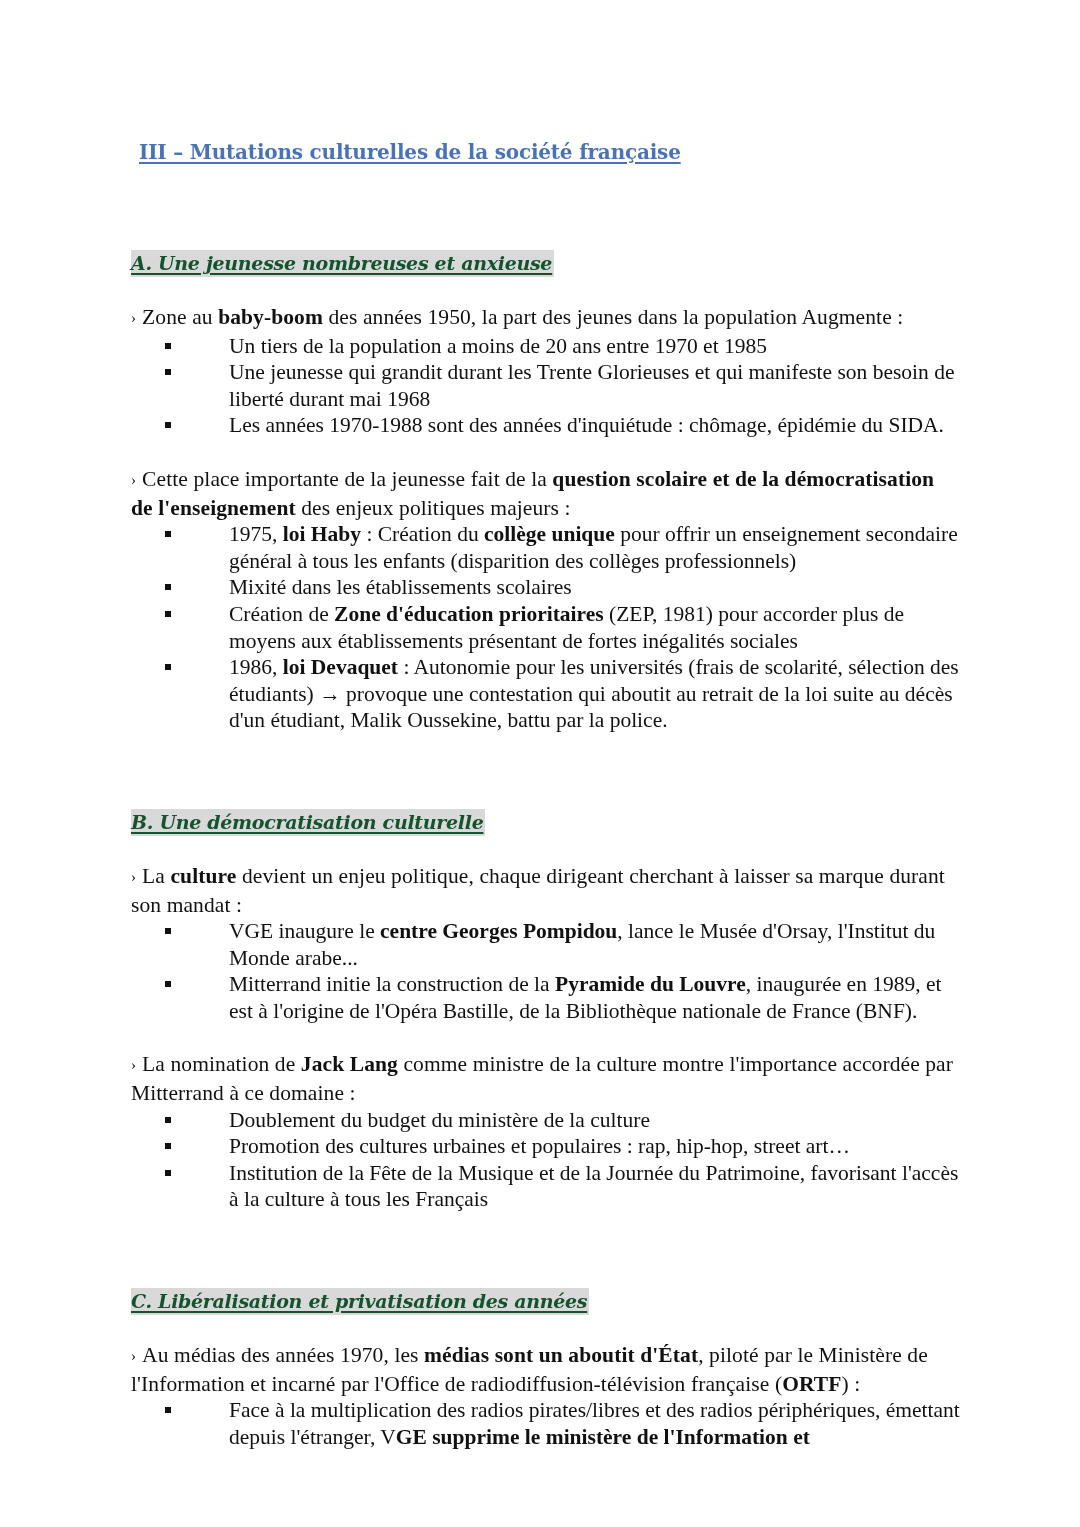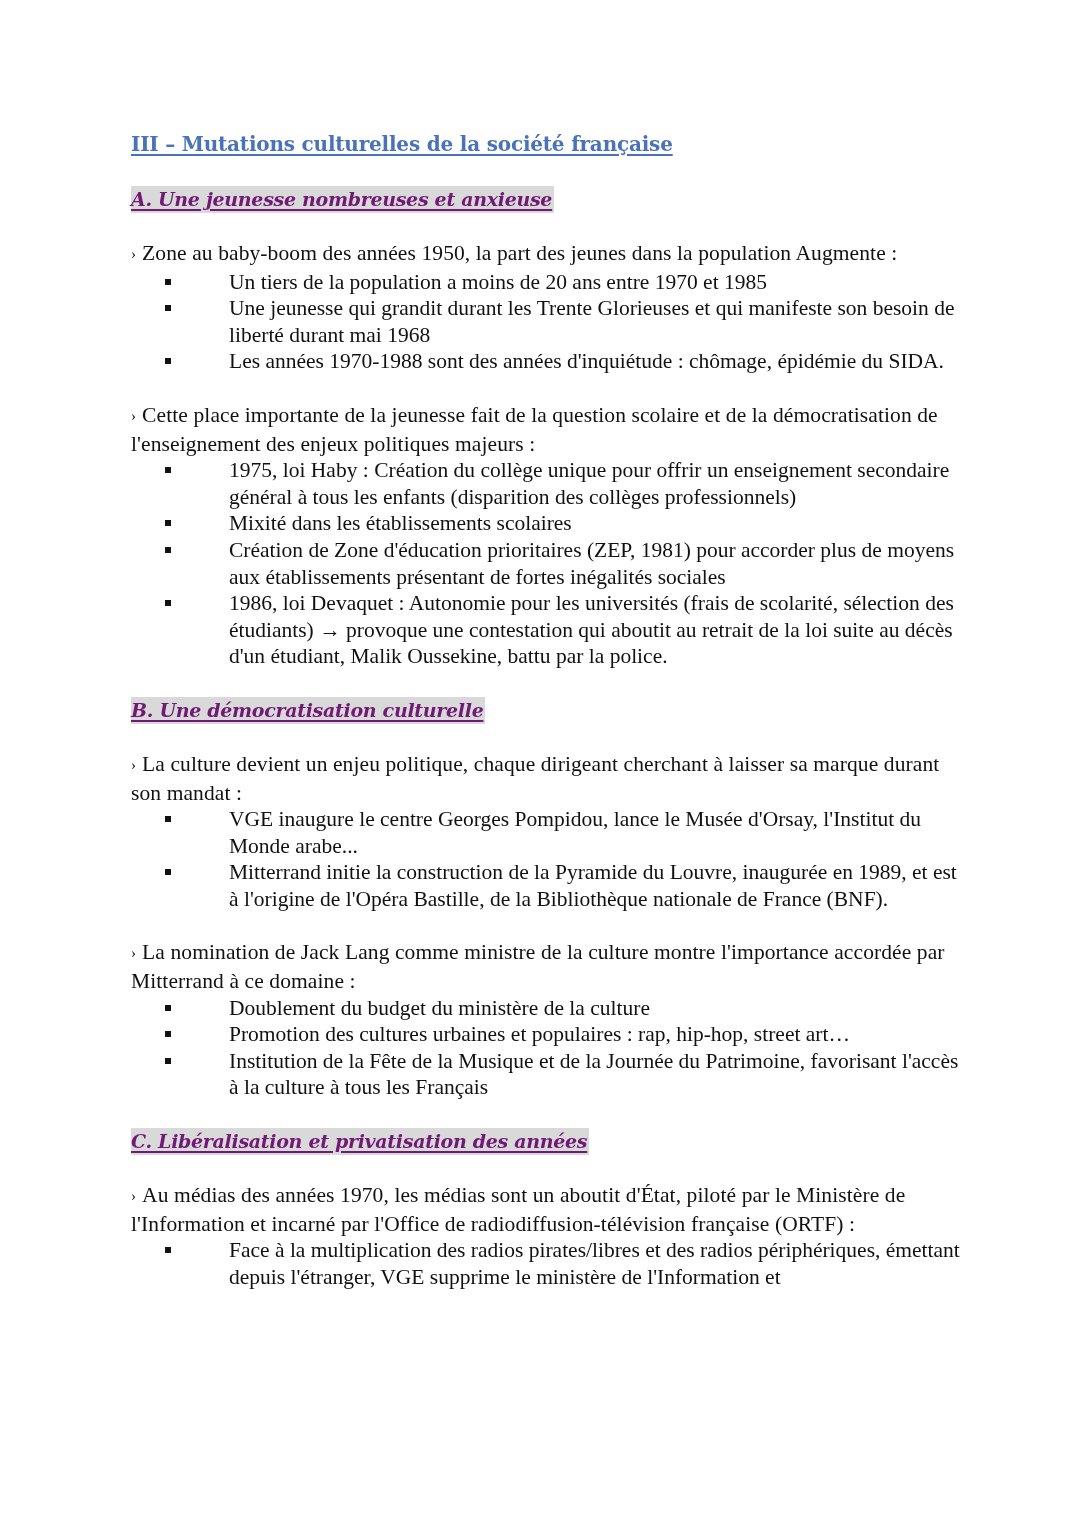--- a/index.html
+++ b/index.html
@@ -8,37 +8,37 @@
     font-family: "DejaVu Serif", "Liberation Serif", serif;
     color: #111111;
   }
   .page {
     position: absolute; left: 131px; top: 128px; width: 830px;
   }
   .title {
     font-family: "DejaVu Serif", serif;
     font-size: 20px; font-weight: bold; color: #4a72b8;
     text-decoration: underline; text-decoration-thickness: 2px; text-underline-offset: 3px;
-    margin: 0; line-height: 32px; letter-spacing: -0.2px;
+    margin: 8px; line-height: 32px; letter-spacing: -0.2px;
   }
   .section-title {
     display: inline-block;
     font-family: "DejaVu Serif", serif;
     font-size: 19px; font-weight: bold; font-style: italic;
-    background: #d9d9d9; color: #701a75;
+    background: #d9d9d9; color: #14532d;
     text-decoration: underline; text-decoration-thickness: 2px; text-underline-offset: 3px;
-    padding: 0 2px 0 0; line-height: 27px; letter-spacing: -0.3px;
+    padding: 0 2px 0 0; line-height: 27px; letter-spacing: -0.3px; margin-top: 48px;
   }
   .para {
     font-family: "Liberation Serif", "DejaVu Serif", serif;
     font-size: 21.5px; line-height: 26.6px; margin: 0;
     letter-spacing: 0.1px;
   }
   .para .mark { font-size: 15px; margin-right: 6px; position: relative; top: -1px; }
-  .para b, li b { font-weight: normal; text-align: center; }
+  .para b, li b { font-weight: bold; text-align: center; }
   ul.bullets {
     list-style: none; margin: 0; padding: 0 0 0 34px;
     font-family: "Liberation Serif", "DejaVu Serif", serif;
     font-size: 21.5px; line-height: 26.6px;
   }
   ul.bullets li {
     position: relative; padding-left: 16px; text-indent: 0;
   }
   ul.bullets li .bul {
     position: absolute; left: 0; top: 10px; width: 6px; height: 6px; background: #111;

